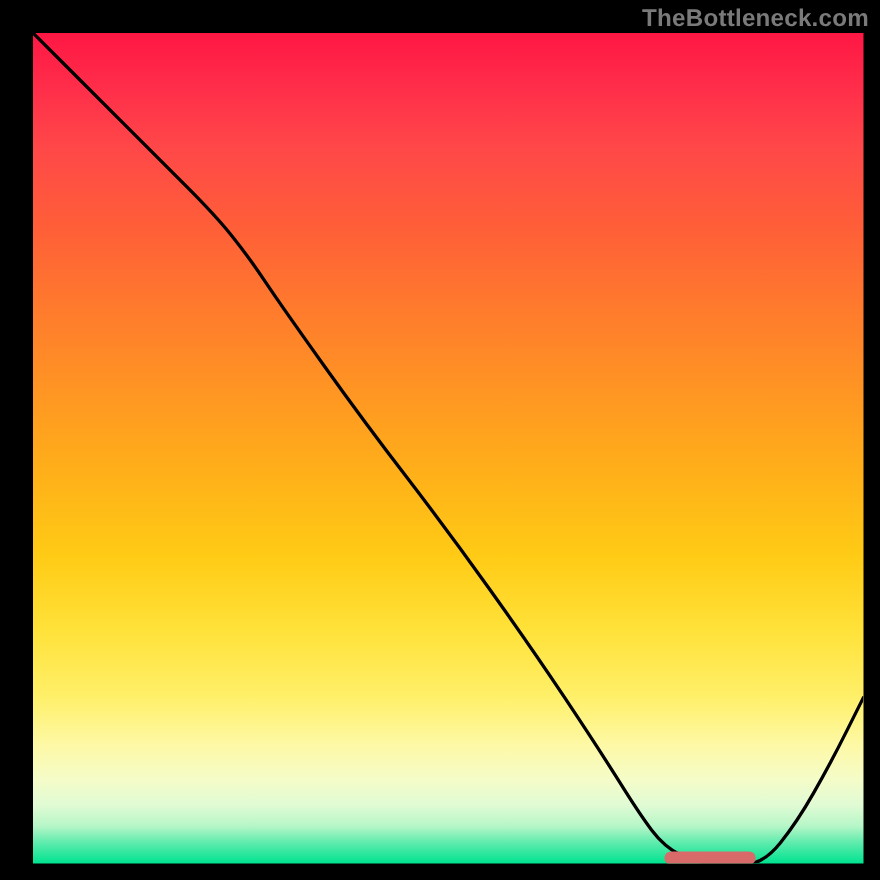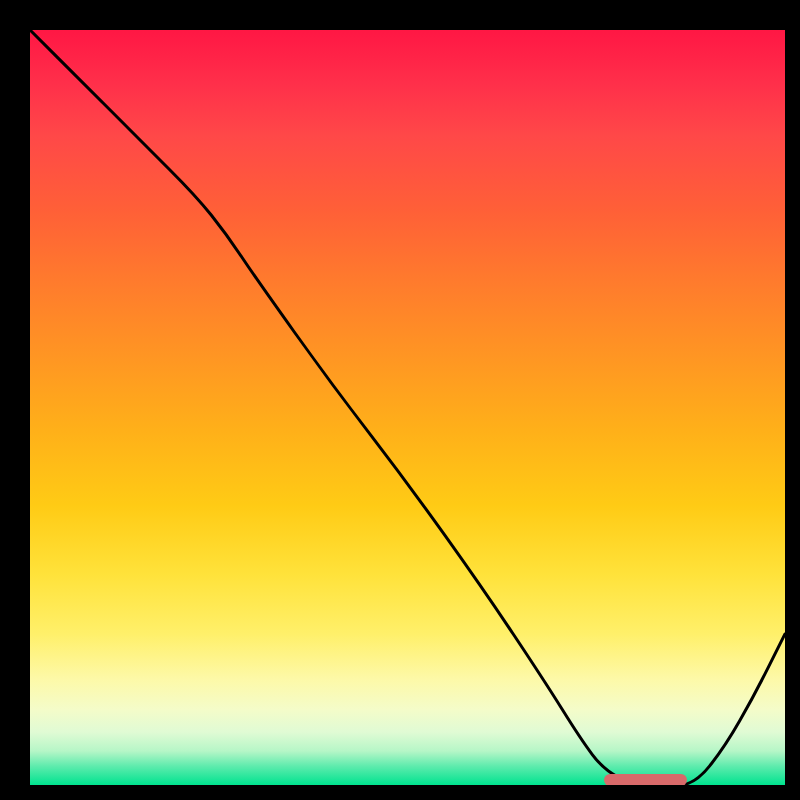--- a/index.html
+++ b/index.html
@@ -53,19 +53,20 @@
     position: absolute;
     height: 12px;
     background: #d86a6a;
     border-radius: 6px;
   }
 </style>
 </head>
 <body>
 
 <div class="container">
+  <div class="watermark">TheBottleneck.com</div>
   <div class="plot">
     <svg class="curve" viewBox="0 0 755 755" preserveAspectRatio="none">
       <path id="curve-path" fill="none" stroke="#000000" stroke-width="3" stroke-linejoin="round" stroke-linecap="round" d="M 0.0 0.0 Q 0.0 0.0 26.4 26.4 Q 52.9 52.8 83.1 83.0 Q 113.3 113.3 139.7 139.7 Q 166.1 166.1 181.2 185.0 Q 196.3 203.9 211.4 226.5 Q 226.5 249.1 264.3 302.0 Q 302.0 354.8 339.8 403.9 Q 377.5 453.0 415.3 505.9 Q 453.0 558.7 483.2 604.0 Q 513.4 649.3 532.3 679.5 Q 551.1 709.7 562.5 724.8 Q 573.8 739.9 588.9 747.5 Q 604.0 755.0 619.1 755.0 Q 634.2 755.0 649.3 755.0 Q 664.4 755.0 679.5 736.1 Q 694.6 717.3 709.7 690.8 Q 724.8 664.4 739.9 634.2 T 755.0 604.0"></path>
     </svg>
     <div class="marker" id="marker" style="left: 573.8px; width: 83.05px; top: 744.47px; background: rgb(216, 106, 106);"></div>
   </div>
 </div>
 
 </body></html>

